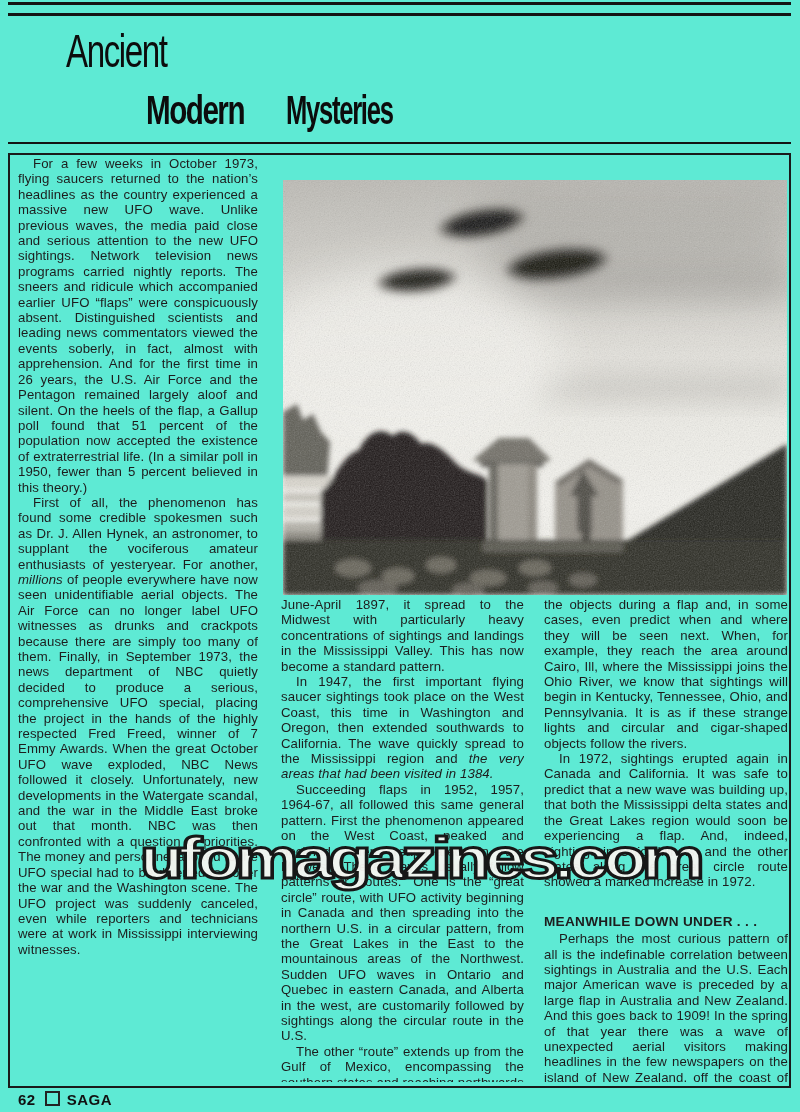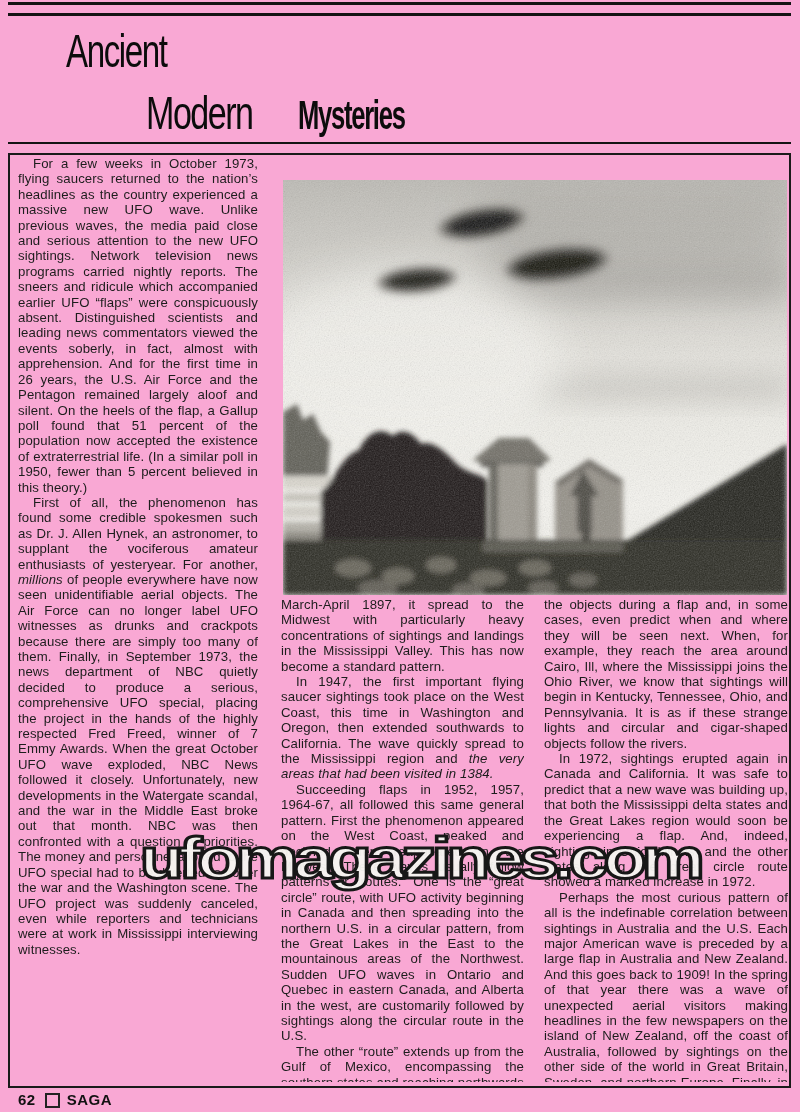--- a/index.html
+++ b/index.html
@@ -1,53 +1,53 @@
 <!DOCTYPE html>
 <html lang="en"><head>
 <meta charset="utf-8">
 <style>
   html,body{margin:0;padding:0;background:#f4f3ee;}
-  .page{position:relative;width:800px;height:1112px;background:#f9a8d4;overflow:hidden;
+  .page{position:relative;width:800px;height:1112px;background:#5eead4;overflow:hidden;
         font-family:"Liberation Sans",sans-serif;color:#1d1d1d;}
   .rule{position:absolute;left:8px;width:783px;background:#141414;}
   #rule-top-1{top:2px;height:3px;}
   #rule-top-2{top:13px;height:3px;}
   #rule-under-title{top:142px;height:2px;}
   
   .mast-light,.mast-bold{position:absolute;white-space:nowrap;color:#0c0c0c;line-height:1;}
   .mast-light{font-weight:400;}
   .mast-bold{font-weight:800;}
   .sqz{display:inline-block;transform-origin:left bottom;}
   #title-ancient{left:66px;top:28px;font-size:46px;}
   #title-ancient .sqz{transform:scaleX(.72);letter-spacing:-2px;}
   #title-astronauts{left:13px;top:56px;font-size:55px;}
   #title-astronauts .sqz{transform:scaleX(.78);letter-spacing:-2.5px;}
   #title-row3{position:absolute;left:146px;top:90px;display:flex;align-items:baseline;white-space:nowrap;}
-  #title-modern{font-size:46px;font-weight:400;line-height:1;}
+  #title-modern{font-size:40px;font-weight:700;line-height:1;}
   #title-modern .sqz{transform:scaleX(.74);letter-spacing:-2px;}
   #title-mysteries{font-size:40px;font-weight:800;line-height:1;margin-left:8px;}
   #title-mysteries .sqz{transform:scaleX(.64);letter-spacing:-2px;}
   
   #content-box{position:absolute;left:8px;top:153px;width:779px;height:931px;border:2px solid #1a1a1a;background:transparent;}
   
   .column{position:absolute;font-size:13.2px;line-height:15.4px;text-align:justify;overflow:hidden;letter-spacing:.1px;}
   #col-left{left:18px;top:156px;width:240px;height:908px;}
   #col-middle{left:281px;top:597px;width:243px;height:485px;}
   #col-right{left:544px;top:597px;width:244px;height:485px;}
   .para{margin:0;text-indent:15px;}
   .para.noindent{text-indent:0;}
   .it{font-style:italic;}
   .col-heading{margin:24px 0 2px;font-size:13.6px;font-weight:700;letter-spacing:.3px;text-align:left;}
   
   #photo-wrap{position:absolute;left:283px;top:180px;width:504px;height:415px;}
   
   #watermark{position:absolute;left:128px;top:822px;width:584px;height:78px;z-index:6;pointer-events:none;}
   
   #footer{position:absolute;left:18px;top:1091px;font-size:15px;font-weight:700;color:#111;
-          display:flex;align-items:flex-end;letter-spacing:.5px;}
+          display:flex;align-items:flex-start;letter-spacing:.5px;}
   #footer .box-glyph{display:inline-block;width:11px;height:11px;border:2px solid #222;margin:0 7px 0 9px;}
 </style>
 </head>
 <body>
 
 <div class="page">
 
   <div class="rule" id="rule-top-1"></div>
   <div class="rule" id="rule-top-2"></div>
 
@@ -144,28 +144,29 @@
 
       <rect width="504" height="415" filter="url(#grain)" opacity="0.3"></rect>
     </svg>
   </div>
 
   <div class="column" id="col-left">
       <p class="para"><span>For a few weeks in October 1973, flying saucers returned to the nation’s headlines as the country experienced a massive new UFO wave. Unlike previous waves, the media paid close and serious attention to the new UFO sightings. Network television news programs carried nightly reports. The sneers and ridicule which accompanied earlier UFO “flaps” were conspicuously absent. Distinguished scientists and leading news commentators viewed the events soberly, in fact, almost with apprehension. And for the first time in 26 years, the U.S. Air Force and the Pentagon remained largely aloof and silent. On the heels of the flap, a Gallup poll found that 51 percent of the population now accepted the existence of extraterrestrial life. (In a similar poll in 1950, fewer than 5 percent believed in this theory.)</span></p>
       <p class="para"><span>First of all, the phenomenon has found some credible spokesmen such as Dr. J. Allen Hynek, an astronomer, to supplant the vociferous amateur enthusiasts of yesteryear. For another, </span><span class="it">millions</span><span> of people everywhere have now seen unidentifiable aerial objects. The Air Force can no longer label UFO witnesses as drunks and crackpots because there are simply too many of them. Finally, in September 1973, the news department of NBC quietly decided to produce a serious, comprehensive UFO special, placing the project in the hands of the highly respected Fred Freed, winner of 7 Emmy Awards. When the great October UFO wave exploded, NBC News followed it closely. Unfortunately, new developments in the Watergate scandal, and the war in the Middle East broke out that month. NBC was then confronted with a question of priorities. The money and personnel allotted to the UFO special had to be diverted to cover the war and the Washington scene. The UFO project was suddenly canceled, even while reporters and technicians were at work in Mississippi interviewing witnesses.</span></p>
     </div>
   <div class="column" id="col-middle">
-      <p class="para noindent"><span>March-April 1897, it spread to the Midwest with particularly heavy concentrations of sightings and landings in the Mississippi Valley. This has now become a standard pattern.</span></p>
+      <p class="para noindent"><span>June-April 1897, it spread to the Midwest with particularly heavy concentrations of sightings and landings in the Mississippi Valley. This has now become a standard pattern.</span></p>
       <p class="para"><span>In 1947, the first important flying saucer sightings took place on the West Coast, this time in Washington and Oregon, then extended southwards to California. The wave quickly spread to the Mississippi region and </span><span class="it">the very areas that had been visited in 1384.</span></p>
       <p class="para"><span>Succeeding flaps in 1952, 1957, 1964-67, all followed this same general pattern. First the phenomenon appeared on the West Coast, peaked and declined, then reappeared in the Midwest. These waves usually follow patterns or “routes.” One is the “great circle” route, with UFO activity beginning in Canada and then spreading into the northern U.S. in a circular pattern, from the Great Lakes in the East to the mountainous areas of the Northwest. Sudden UFO waves in Ontario and Quebec in eastern Canada, and Alberta in the west, are customarily followed by sightings along the circular route in the U.S.</span></p>
       <p class="para"><span>The other “route” extends up from the Gulf of Mexico, encompassing the southern states and reaching northwards in a series of steps or phases until the objects from the Gulf seemingly link up with the objects in the Great Lakes region. UFO experts are able to follow the progress of</span></p>
     </div>
   <div class="column" id="col-right">
       <p class="para noindent"><span>the objects during a flap and, in some cases, even predict when and where they will be seen next. When, for example, they reach the area around Cairo, Ill, where the Mississippi joins the Ohio River, we know that sightings will begin in Kentucky, Tennessee, Ohio, and Pennsylvania. It is as if these strange lights and circular and cigar-shaped objects follow the rivers.</span></p>
       <p class="para"><span>In 1972, sightings erupted again in Canada and California. It was safe to predict that a new wave was building up, that both the Mississippi delta states and the Great Lakes region would soon be experiencing a flap. And, indeed, sightings in Ohio, Illinois, and the other states along the great circle route showed a marked increase in 1972.</span></p>
+      <h3 class="col-heading">MEANWHILE DOWN UNDER . . .</h3>
       <p class="para"><span>Perhaps the most curious pattern of all is the indefinable correlation between sightings in Australia and the U.S. Each major American wave is preceded by a large flap in Australia and New Zealand. And this goes back to 1909! In the spring of that year there was a wave of unexpected aerial visitors making headlines in the few newspapers on the island of New Zealand, off the coast of Australia, followed by sightings on the other side of the world in Great Britain, Sweden, and northern Europe. Finally, in December 1909, there was a massive wave of sight-</span></p>
     </div>
 
   <div id="watermark">
     <svg width="584" height="78" viewBox="0 0 584 78">
       <text x="292" y="56" text-anchor="middle" textLength="560" lengthAdjust="spacingAndGlyphs" font-family="Liberation Sans, sans-serif" font-size="58" font-weight="bold" letter-spacing="-4" fill="#f5f4ef" fill-opacity="0.96" stroke="#171717" stroke-width="3">ufomagazines.com</text>
     </svg>
   </div>
 
   <div id="footer">

